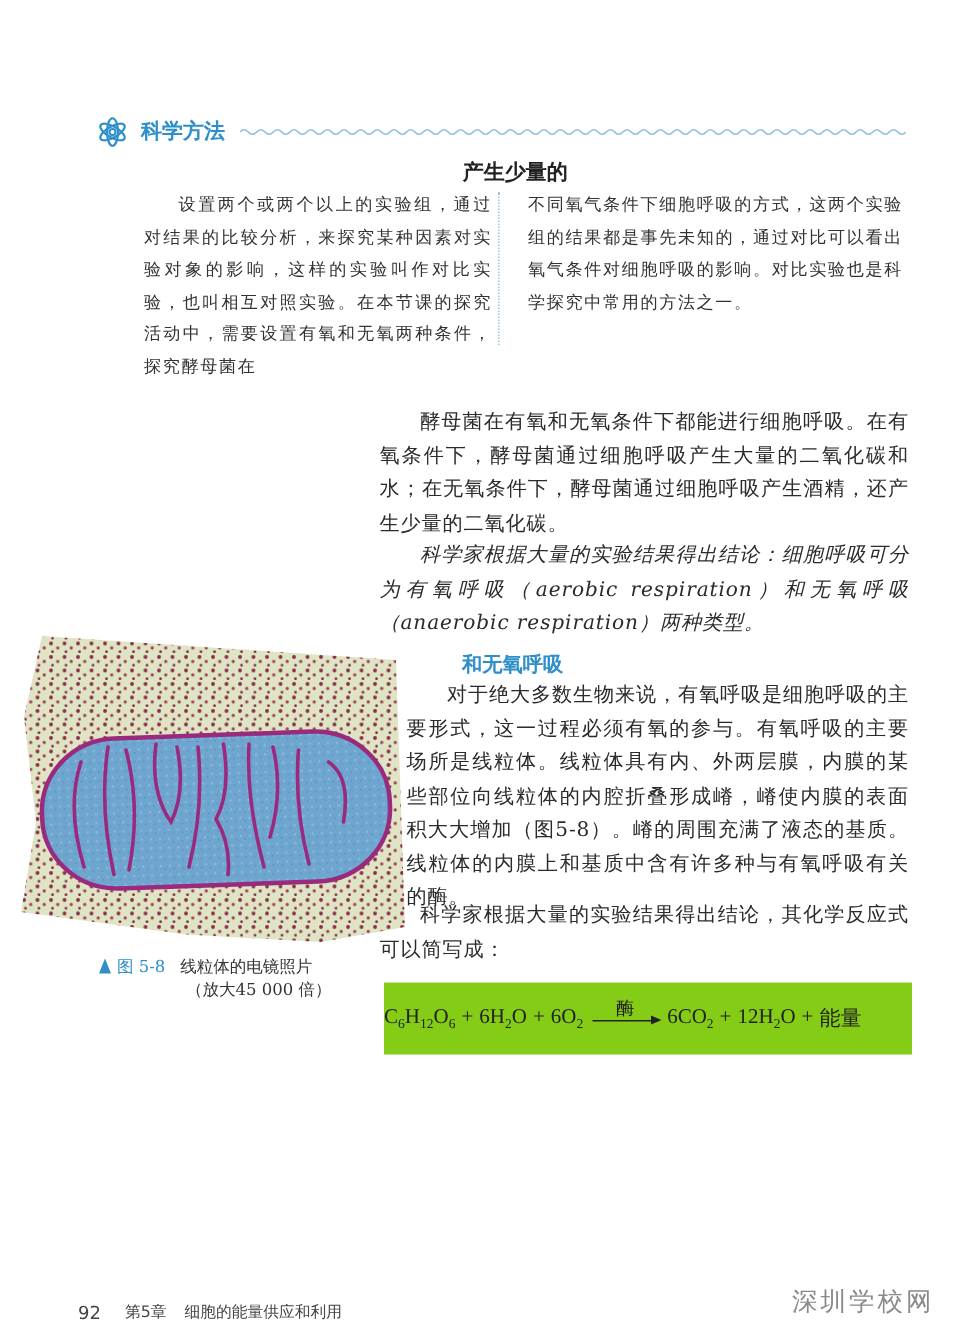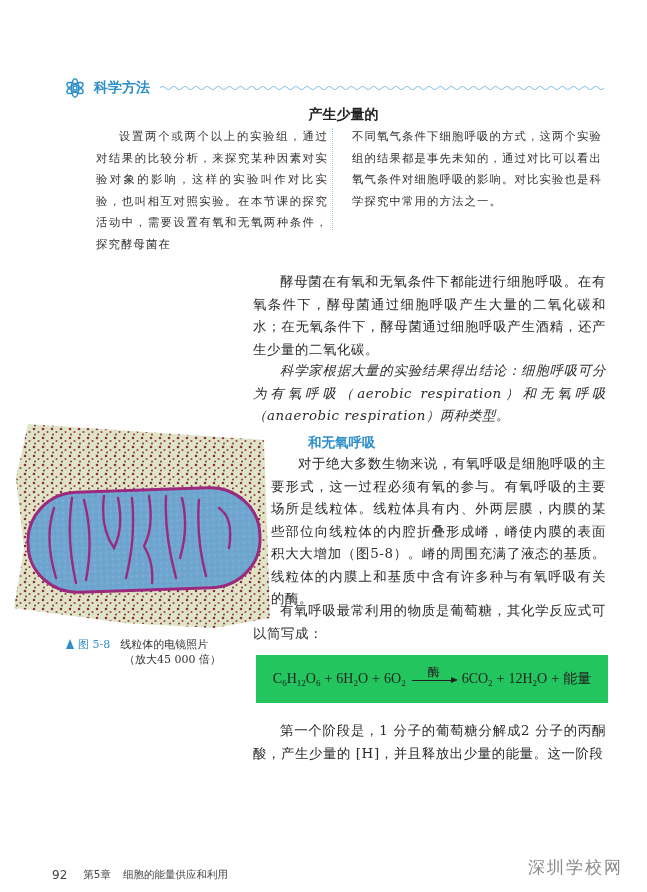--- a/index.html
+++ b/index.html
@@ -22,21 +22,21 @@
     
     .para { position: absolute; font-family: "DejaVu Serif", "Liberation Serif", serif; font-size: 13.4px; line-height: 22.5px; color: #2b2b2b; text-align: justify; letter-spacing: 0.6px; }
     .indent { text-indent: 27px; }
 
     .p1 { left: 253px; top: 271px; width: 353px; }
     .p2 { left: 253px; top: 360px; width: 353px; font-style: italic; }
     .subhead { position: absolute; left: 308px; top: 434px; font-family: "DejaVu Sans", "Liberation Sans", sans-serif; font-weight: bold; font-size: 13.5px; color: #2f8fc9; }
     .p3 { left: 271px; top: 453px; width: 335px; }
     .p4 { left: 253px; top: 600px; width: 353px; }
 
-    .equation-box { position: absolute; left: 256px; top: 655px; width: 352px; height: 48px; background: #22c55e; display: flex; align-items: center; justify-content: center; font-family: "Liberation Serif", "DejaVu Serif", serif; font-size: 14px; color: #222; }
+    .equation-box { position: absolute; left: 256px; top: 655px; width: 352px; height: 48px; background: #84cc16; display: flex; align-items: center; justify-content: flex-start; font-family: "Liberation Serif", "DejaVu Serif", serif; font-size: 14px; color: #222; }
     .eq-arrow { display: inline-flex; flex-direction: column; align-items: center; margin: 0 6px; position: relative; top: -6px; }
     .eq-arrow-label { font-size: 12px; line-height: 12px; }
     .eq-arrow-line { width: 44px; height: 1px; background: #222; position: relative; margin-top: 2px; }
     .eq-arrow-line::after { content: ""; position: absolute; right: -2px; top: -3px; border-left: 7px solid #222; border-top: 3.5px solid transparent; border-bottom: 3.5px solid transparent; }
     sub { font-size: 9px; vertical-align: -3px; }
 
     .p5 { left: 253px; top: 720px; width: 353px; }
 
     
     .figure { position: absolute; left: 14px; top: 418px; width: 256px; height: 210px; }
@@ -70,41 +70,40 @@
 
 <div class="box-title">产生少量的</div>
 <div class="col-text col-left">设置两个或两个以上的实验组，通过对结果的比较分析，来探究某种因素对实验对象的影响，这样的实验叫作对比实验，也叫相互对照实验。在本节课的探究活动中，需要设置有氧和无氧两种条件，探究酵母菌在</div>
 <div class="col-divider"></div>
 <div class="col-text col-right">不同氧气条件下细胞呼吸的方式，这两个实验组的结果都是事先未知的，通过对比可以看出氧气条件对细胞呼吸的影响。对比实验也是科学探究中常用的方法之一。</div>
 
 <div class="para indent p1">酵母菌在有氧和无氧条件下都能进行细胞呼吸。在有氧条件下，酵母菌通过细胞呼吸产生大量的二氧化碳和水；在无氧条件下，酵母菌通过细胞呼吸产生酒精，还产生少量的二氧化碳。</div>
 <div class="para indent p2">科学家根据大量的实验结果得出结论：细胞呼吸可分为有氧呼吸（aerobic respiration）和无氧呼吸（anaerobic respiration）两种类型。</div>
 <div class="subhead">和无氧呼吸</div>
 <div class="para indent p3">对于绝大多数生物来说，有氧呼吸是细胞呼吸的主要形式，这一过程必须有氧的参与。有氧呼吸的主要场所是线粒体。线粒体具有内、外两层膜，内膜的某些部位向线粒体的内腔折叠形成嵴，嵴使内膜的表面积大大增加（图5-8）。嵴的周围充满了液态的基质。线粒体的内膜上和基质中含有许多种与有氧呼吸有关的酶。</div>
-<div class="para indent p4">有氧呼吸最常利用的物质是葡萄糖，其化学反应式可以简写成：</div>
+<div class="para indent p4">科学家根据大量的实验结果得出结论，其化学反应式可以简写成：</div>
 
 <div class="equation-box">
   <span>C<sub>6</sub>H<sub>12</sub>O<sub>6</sub></span>
   <span style="margin:0 4px">+</span>
   <span>6H<sub>2</sub>O</span>
   <span style="margin:0 4px">+</span>
   <span>6O<sub>2</sub></span>
   <span class="eq-arrow">
     <span class="eq-arrow-label">酶</span>
     <span class="eq-arrow-line"></span>
   </span>
   <span>6CO<sub>2</sub></span>
   <span style="margin:0 4px">+</span>
   <span>12H<sub>2</sub>O</span>
   <span style="margin:0 4px">+</span>
   <span>能量</span>
 </div>
 
 <div class="para indent p5">
-  <div style="text-indent:27px">第一个阶段是，1 分子的葡萄糖分解成2 分子的丙酮酸，产生少量的 [H]，并且释放出少量的能量。这一阶段</div>
 </div>
 
 <svg class="figure" viewBox="0 0 256 210">
   <defs>
     <pattern id="gran" width="9" height="9" patternUnits="userSpaceOnUse">
       <rect width="9" height="9" fill="#dfe5c4"></rect>
       <circle cx="2" cy="2" r="1.3" fill="#8c2d4a"></circle>
       <circle cx="6.5" cy="5" r="1.1" fill="#a0405a"></circle>
       <circle cx="3" cy="7.5" r="0.9" fill="#7a2540"></circle>
     </pattern>

